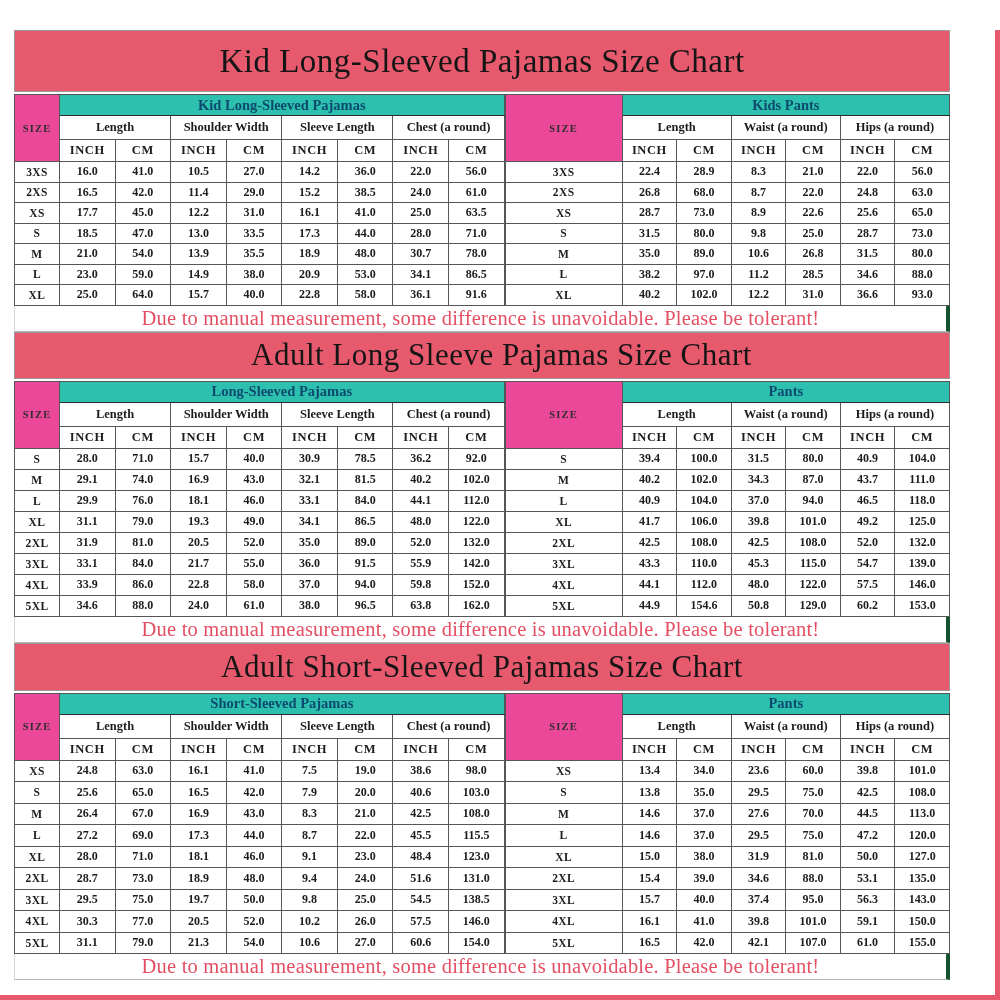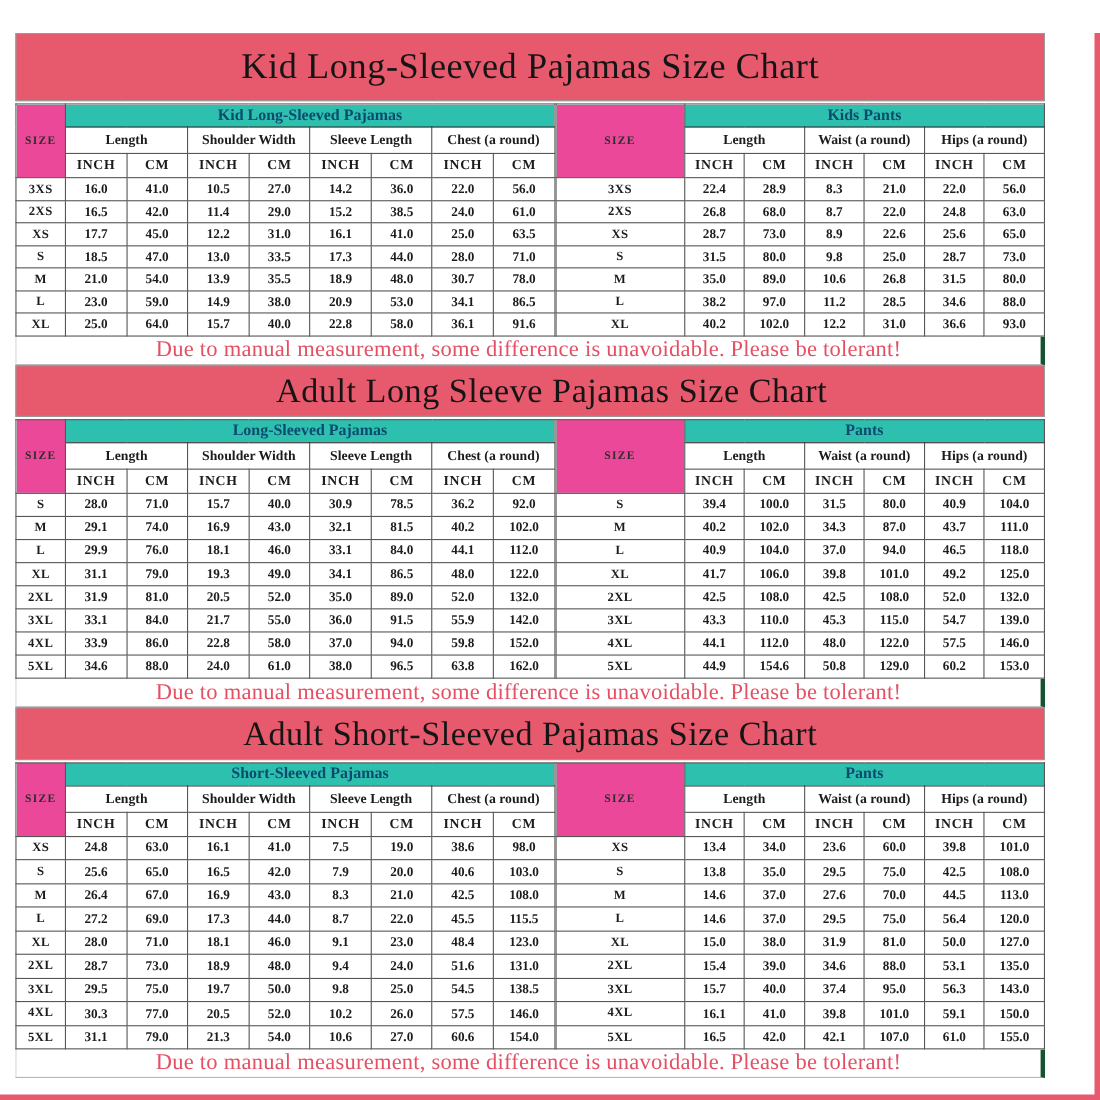--- a/index.html
+++ b/index.html
@@ -700,21 +700,21 @@
               <td class="val">70.0</td>
               <td class="val">44.5</td>
               <td class="val">113.0</td>
             </tr>
             <tr>
               <td class="size">L</td>
               <td class="val">14.6</td>
               <td class="val">37.0</td>
               <td class="val">29.5</td>
               <td class="val">75.0</td>
-              <td class="val">56.4</td>
+              <td class="val">47.2</td>
               <td class="val">120.0</td>
             </tr>
             <tr>
               <td class="size">XL</td>
               <td class="val">15.0</td>
               <td class="val">38.0</td>
               <td class="val">31.9</td>
               <td class="val">81.0</td>
               <td class="val">50.0</td>
               <td class="val">127.0</td>

